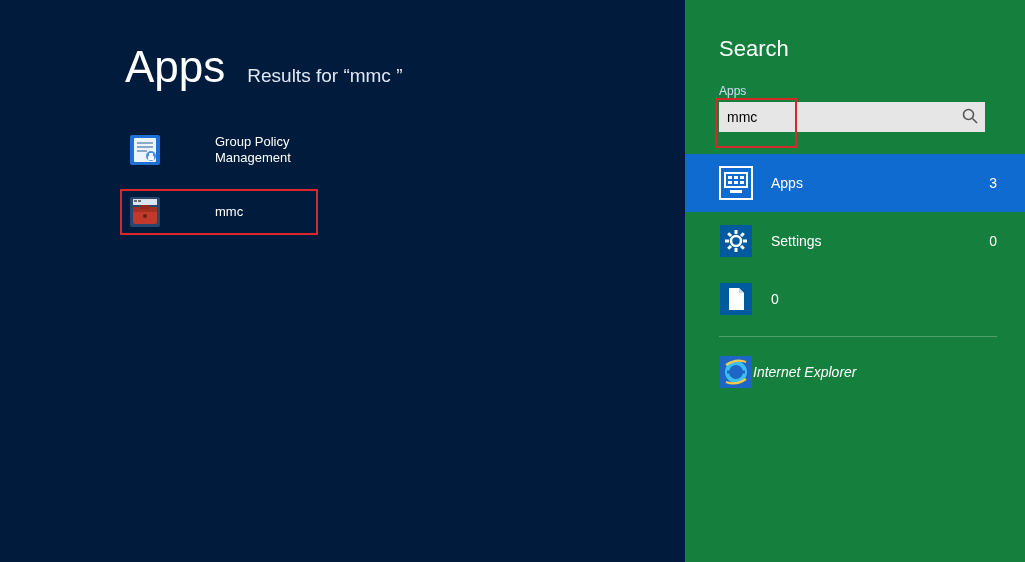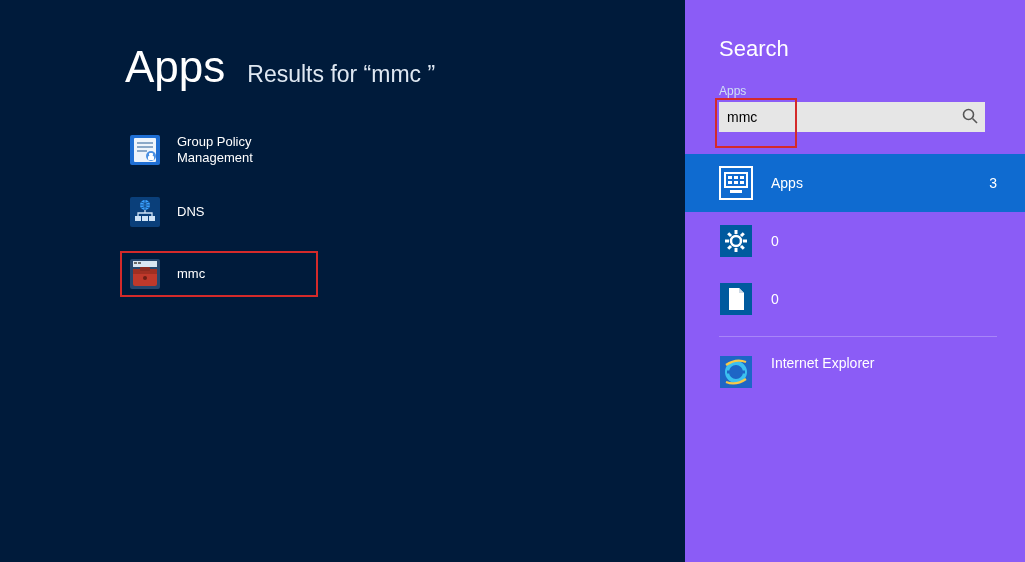--- a/index.html
+++ b/index.html
@@ -1,47 +1,47 @@
 <!DOCTYPE html>
 <html><head>
 <meta charset="utf-8">
 <style>
   * { box-sizing: border-box; margin: 0; padding: 0; }
   html, body { width: 1025px; height: 562px; overflow: hidden; font-family: "Segoe UI", Arial, sans-serif; }
   body { display: flex; background: #001b3b; color: #fff; }
   .main { flex: 1; padding: 42px 0 0 125px; background: #001b3b; position: relative; }
   .title-row { display: flex; align-items: baseline; gap: 22px; margin-bottom: 36px; }
   .title { font-size: 44px; font-weight: 300; letter-spacing: 0; }
-  .subtitle { font-size: 23px; font-weight: 300; color: #dfe8f2; text-align: center; }
+  .subtitle { font-size: 19px; font-weight: 300; color: #dfe8f2; text-align: center; }
   .results { display: flex; flex-direction: column; gap: 18px; margin-left: -4px; }
   .result-item { display: flex; align-items: center; gap: 14px; width: 196px; height: 44px; padding: 4px 6px; cursor: pointer; }
   .result-item.highlighted { outline: 2px solid #d42a2a; outline-offset: -1px; }
   .result-icon { width: 36px; height: 36px; display: flex; align-items: center; justify-content: center; flex-shrink: 0; }
   .result-icon svg { width: 36px; height: 36px; }
-  .result-label { font-size: 13px; line-height: 1.25; color: #fff; }
+  .result-label { font-size: 13px; line-height: 1.25; color: #fff; margin-left: 38px; }
 
-  .side { width: 340px; background: #8b5cf6; padding: 36px 28px 0 34px; display: flex; flex-direction: column; }
+  .side { width: 340px; background: #15803d; padding: 36px 28px 0 34px; display: flex; flex-direction: column; }
   .side-title { font-size: 22px; font-weight: 400; margin-bottom: 22px; }
   .side-label { font-size: 12px; color: #cfe0f2; margin-bottom: 4px; }
   .search-wrap { position: relative; width: 266px; margin-bottom: 22px; }
   .search-box { width: 100%; height: 30px; border: none; padding: 4px 32px 4px 8px; font-size: 14px; color: #000; background: #e6e6e6; outline: none; }
   .search-icon { position: absolute; right: 6px; top: 5px; width: 18px; height: 18px; color: #555; }
   .search-highlight { position: absolute; border: 2px solid #d42a2a; pointer-events: none; left: -4px; top: -4px; width: 82px; height: 50px; }
 
   .filters { display: flex; flex-direction: column; margin-left: -34px; margin-right: -28px; }
   .filter { display: flex; align-items: center; gap: 18px; padding: 12px 28px 12px 34px; cursor: pointer; position: relative; }
   .filter.active { background: #0f6bd0; }
   .filter-icon { width: 34px; height: 34px; display: flex; align-items: center; justify-content: center; flex-shrink: 0; }
   .filter-icon svg { width: 34px; height: 34px; }
   .filter-label { font-size: 14px; flex: 1; }
   .filter-count { font-size: 14px; color: #fff; }
   .divider { height: 1px; background: rgba(255,255,255,0.25); margin: 8px 28px 8px 34px; }
 
   .apps-list { display: flex; flex-direction: column; gap: 16px; margin-top: 10px; }
-  .app-item { display: flex; align-items: flex-start; gap: 18px; cursor: pointer; }
+  .app-item { display: flex; align-items: center; cursor: pointer; font-style: italic; }
   .app-icon { width: 34px; height: 34px; display: flex; align-items: center; justify-content: center; flex-shrink: 0; }
   .app-icon svg { width: 34px; height: 34px; }
   .app-label { font-size: 14px; }
 </style>
 </head>
 <body>
 
 <div class="main">
   <div class="title-row">
     <div class="title">Apps</div>
@@ -59,34 +59,20 @@
           <rect x="10" y="14" width="16" height="2" fill="#8aa8c8"></rect>
           <rect x="10" y="18" width="10" height="2" fill="#8aa8c8"></rect>
           <circle cx="24" cy="24" r="5" fill="#4a90e2"></circle>
           <rect x="22" y="21" width="4" height="3" fill="#fff" rx="1"></rect>
           <rect x="21" y="24" width="6" height="4" fill="#fff" rx="1"></rect>
         </svg>
       </span>
       <span class="result-label">Group Policy Management</span>
     </div>
 
-    <div class="result-item">
-      <span class="result-icon">
-        <svg viewBox="0 0 36 36">
-          <rect x="3" y="3" width="30" height="30" rx="2" fill="#0a3f7a"></rect>
-          <circle cx="18" cy="11" r="5" fill="#3aa0ff"></circle>
-          <path d="M13 11 h10 M18 6 v10 M14 8 q4 3 8 0 M14 14 q4 -3 8 0" stroke="#0a3f7a" stroke-width="0.8" fill="none"></path>
-          <rect x="8" y="22" width="6" height="5" fill="#cfe3f7"></rect>
-          <rect x="15" y="22" width="6" height="5" fill="#cfe3f7"></rect>
-          <rect x="22" y="22" width="6" height="5" fill="#cfe3f7"></rect>
-          <path d="M18 16 v3 M11 22 v-3 h14 v3" stroke="#cfe3f7" stroke-width="1.3" fill="none"></path>
-        </svg>
-      </span>
-      <span class="result-label">DNS</span>
-    </div>
 
     <div class="result-item highlighted">
       <span class="result-icon">
         <svg viewBox="0 0 36 36">
           <rect x="3" y="3" width="30" height="30" rx="2" fill="#26466d"></rect>
           <rect x="6" y="5" width="24" height="6" fill="#d9e6f2"></rect>
           <rect x="7" y="6" width="3" height="2" fill="#6b6b6b"></rect>
           <rect x="11" y="6" width="3" height="2" fill="#6b6b6b"></rect>
           <rect x="6" y="13" width="24" height="17" rx="2" fill="#c0392b"></rect>
           <rect x="6" y="13" width="24" height="5" fill="#a12f22"></rect>
@@ -147,20 +133,21 @@
               <line x1="-11" y1="0" x2="-7" y2="0"></line>
                 <line x1="11" y1="0" x2="7" y2="0"></line>
               <line x1="-7.8" y1="-7.8" x2="-5" y2="-5"></line>
                 <line x1="7.8" y1="-7.8" x2="5" y2="-5"></line>
               <line x1="-7.8" y1="7.8" x2="-5" y2="5"></line>
                 <line x1="7.8" y1="7.8" x2="5" y2="5"></line>
             </g>
           </g>
         </svg>
       </span>
+      <span class="filter-label">Settings</span>
       <span class="filter-count">0</span>
     </div>
 
     <div class="filter">
       <span class="filter-icon">
         <svg viewBox="0 0 34 34">
           <rect x="1" y="1" width="32" height="32" fill="#005a9e"></rect>
           <path d="M10 6 h10 l5 5 v17 h-15 z" fill="#fff"></path>
           <path d="M20 6 v5 h5" fill="#cdd9e5"></path>
         </svg>

